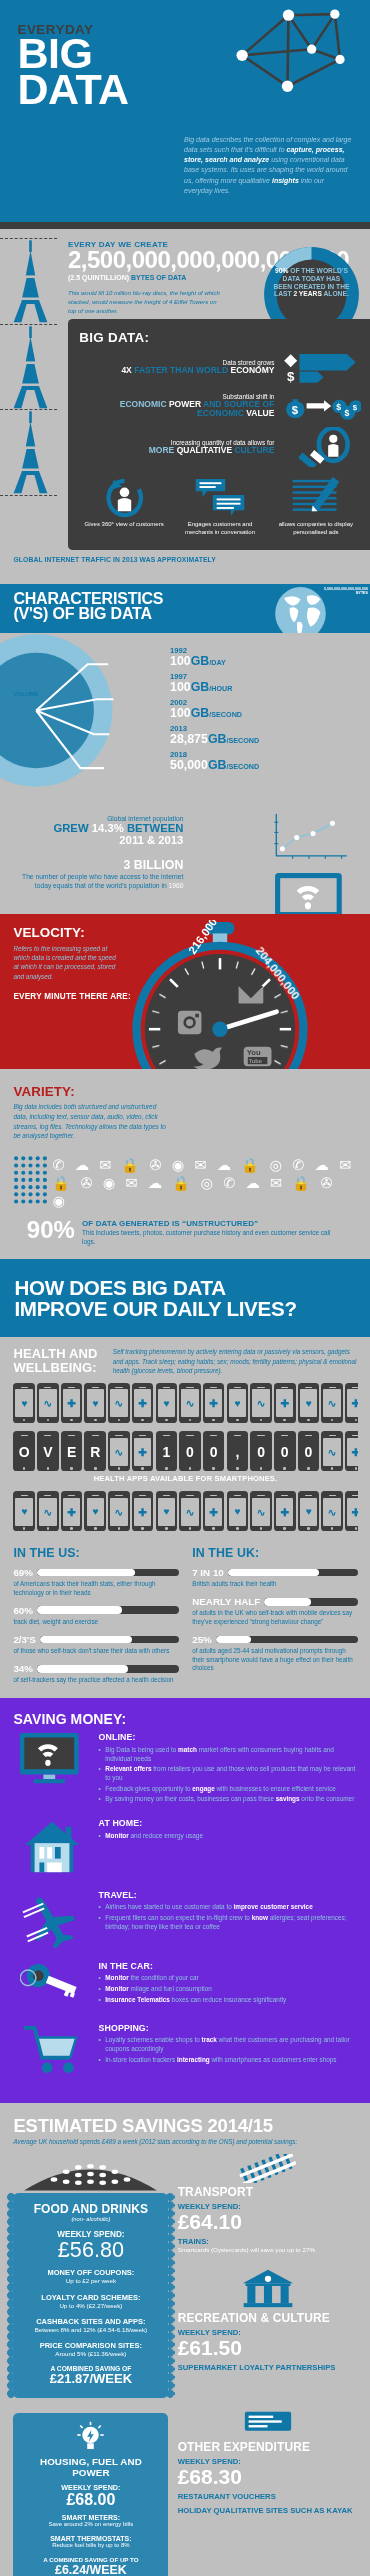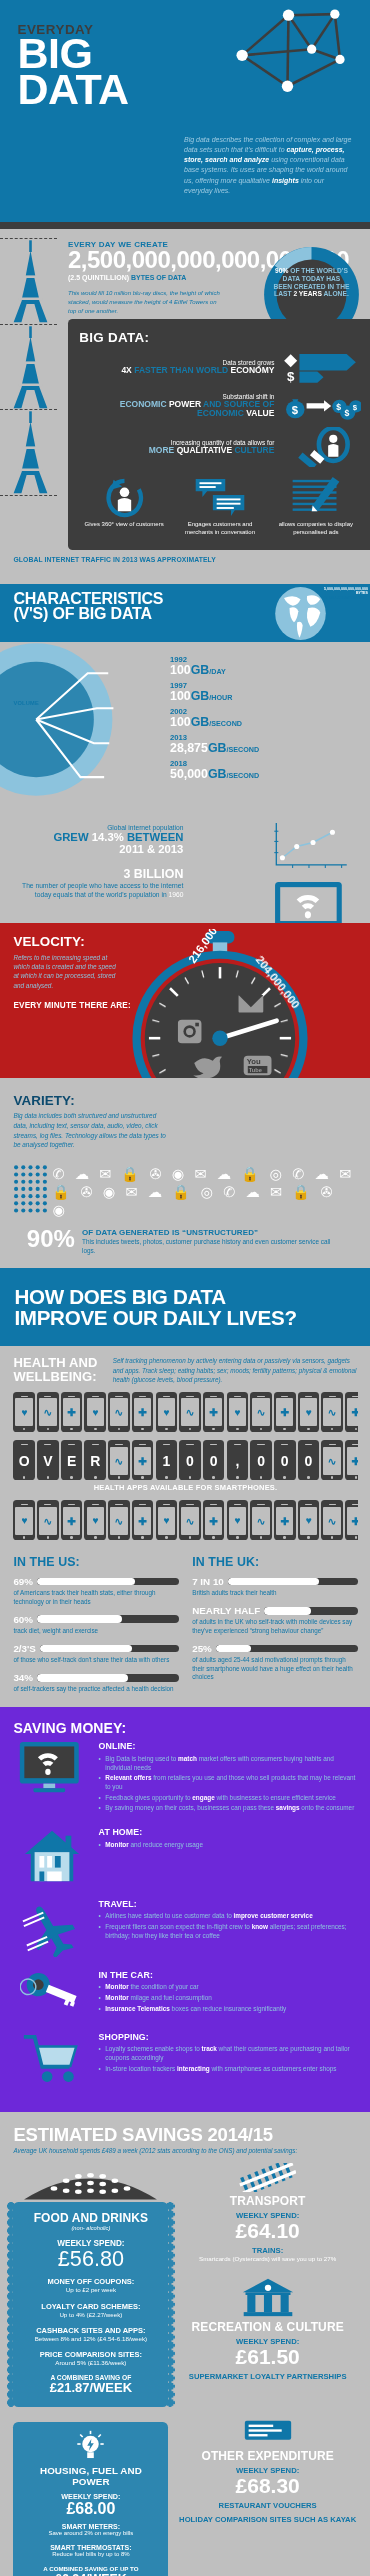--- a/index.html
+++ b/index.html
@@ -46,21 +46,21 @@
   .row-ic .ic{width:77px;flex:0 0 77px}
   .tri3{display:flex;justify-content:space-between;gap:6.2px;margin-top:9.3px;text-align:center}
   .tri3 .c{flex:1}
   .tri3 .c p{color:#fff;font-size:6px;line-height:1.3;margin-top:3.1px}
 
   
   .banner-traffic{background:#bfbfbf;padding:6.2px 13.4px 2.1px;position:relative;height:34px}
   .banner-traffic .t{color:#0f76a8;font-size:6.8px;font-weight:bold;letter-spacing:0.1px}
 
   
-  .char-head{background:#0f76a8;padding:7.2px 13.4px 8.2px;position:relative;height:58px}
+  .char-head{background:#0f76a8;padding:7.2px 13.4px 8.2px;position:relative;height:49px}
   .char-head h2{color:#fff;font-size:16px;font-weight:bold;line-height:.96;letter-spacing:-0.2px}
   .globe{position:absolute;right:43px;top:2.1px;width:55px;height:55px}
 
   
   .volume{background:#bfbfbf;position:relative;padding:0 0 5.2px;min-height:178px}
   .vol-circles{position:absolute;left:-41px;top:0;width:175px;height:155px}
   .vol-list{margin-left:170px;padding-top:13.4px}
   .vol-list .yr{color:#0f76a8;font-size:7.7px;font-weight:bold}
   .vol-list .v{font-size:12.4px;font-weight:bold;line-height:1;margin-bottom:4.6px}
   .vol-list .v .w{color:#fff}
@@ -82,21 +82,21 @@
 
   
   .velocity{background:#b91c1c;position:relative;padding:11.3px 13.4px 4.1px;min-height:155px}
   .velocity h3{color:#fff;font-size:13.4px;font-weight:bold}
   .velocity .p{color:#8cc3dd;font-style:italic;font-size:6.4px;line-height:1.45;margin-top:3.6px;width:103px}
   .velocity .em{color:#fff;font-size:8.2px;font-weight:bold;margin-top:11.3px;letter-spacing:0.2px}
   .stopwatch{position:absolute;left:117px;top:6.2px;width:206px;height:206px}
 
   
   .variety{background:#bfbfbf;position:relative;padding:15.5px 13.4px 0}
-  .variety h3{color:#0c4a6e;font-size:13.4px;font-weight:bold}
+  .variety h3{color:#b91c1c;font-size:13.4px;font-weight:bold}
   .variety .p{color:#0f76a8;font-style:italic;font-size:6.4px;line-height:1.5;margin-top:3.1px;width:155px}
   .iconstrip{height:57px;background:#bfbfbf;position:relative;overflow:hidden;margin-top:13.4px}
   .dots{position:absolute;left:0;top:0;width:36px;height:57px}
   .unstruct{padding:8.2px 13.4px 12.4px;display:flex;gap:7.2px;align-items:flex-start}
   .unstruct .pc{color:#fff;font-size:24px;font-weight:bold;line-height:.9}
   .unstruct .tt h4{color:#0f76a8;font-size:8px;font-weight:bold;letter-spacing:0.1px}
   .unstruct .tt p{color:#0f76a8;font-size:6.4px;line-height:1.35;margin-top:1px}
 
   
   .question{background:#0f76a8;padding:17.5px 14.4px 18.5px}
@@ -149,21 +149,21 @@
   .salt h3{color:#fff;font-size:12px;font-weight:bold}
   .salt .naml{color:#fff;font-size:5.7px;font-style:italic}
   .salt .ws{color:#fff;font-size:8.2px;font-weight:bold;margin-top:7.2px}
   .salt .amt{color:#fff;font-size:21.6px;font-weight:normal;line-height:1}
   .salt .it{margin-top:8.2px}
   .salt .it h5{color:#fff;font-size:7.5px;font-weight:bold}
   .salt .it p{color:#fff;font-size:6.2px}
   .salt .tot{margin-top:8.2px;color:#fff;font-size:6.7px;font-weight:bold}
   .salt .tot .big{font-size:13px;display:block;line-height:1.1}
   .estright{flex:1}
-  .erb{text-align:center;margin-bottom:13.4px}
+  .erb{text-align:left;margin-bottom:13.4px}
   .erb h3{color:#fff;font-size:12px;font-weight:bold}
   .erb .ws{color:#0f76a8;font-size:7.7px;font-weight:bold;margin-top:3.1px}
   .erb .amt{color:#fff;font-size:21px;font-weight:bold;line-height:1}
   .erb h5{color:#0f76a8;font-size:7.7px;font-weight:bold;margin-top:5.2px}
   .erb p{color:#fff;font-size:6.2px;line-height:1.35}
   .houseblk{background:#2d86b0;border-radius:5.2px;padding:8.2px;text-align:center;margin-top:4.1px}
   .houseblk h3{color:#fff;font-size:9.8px;font-weight:bold;line-height:1.1}
   .houseblk .ws{color:#fff;font-size:7.2px;font-weight:bold;margin-top:4.1px}
   .houseblk .amt{color:#fff;font-size:16px;font-weight:bold;line-height:1}
   .houseblk h5{color:#fff;font-size:7px;font-weight:bold;margin-top:6.2px}
@@ -1153,20 +1153,20 @@
             <g fill="#fff">
                 <rect x="14" y="14" width="52" height="5"></rect>
                 <rect x="14" y="24" width="70" height="5"></rect>
                 <rect x="14" y="34" width="40" height="5"></rect>
               </g>
           </svg>
           <h3>OTHER EXPENDITURE</h3>
           <div class="ws">WEEKLY SPEND:</div>
           <div class="amt">£68.30</div>
           <h5>RESTAURANT VOUCHERS</h5>
-          <h5>HOLIDAY COMPARISON SITES SUCH AS KAYAK</h5>
+          <h5>HOLIDAY QUALITATIVE SITES SUCH AS KAYAK</h5>
         </div>
       </div>
     </div>
   </section>
 
 </div>
 
 
 </body></html>

